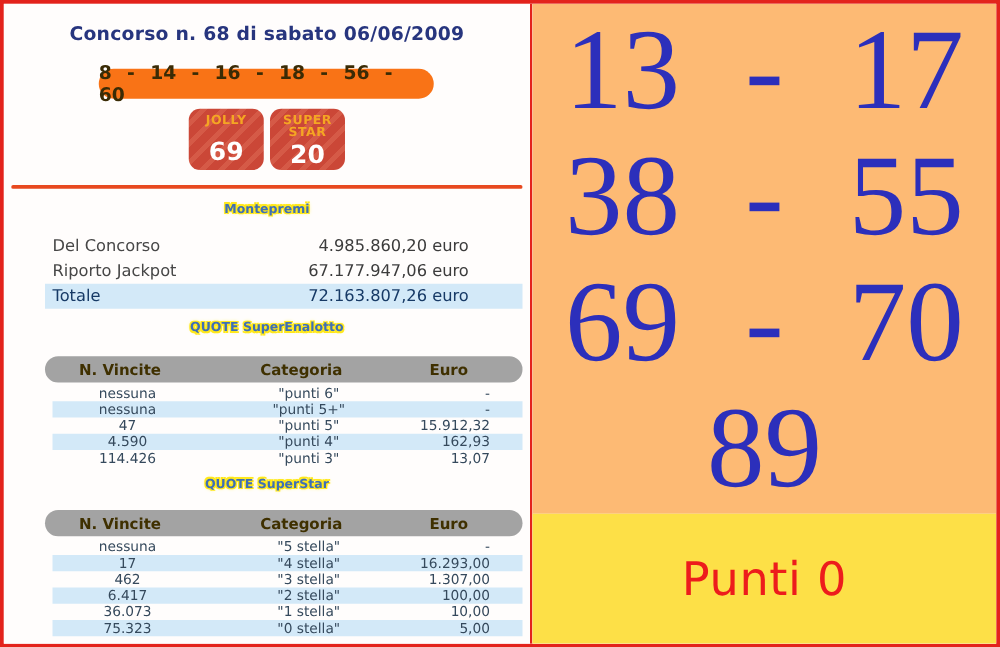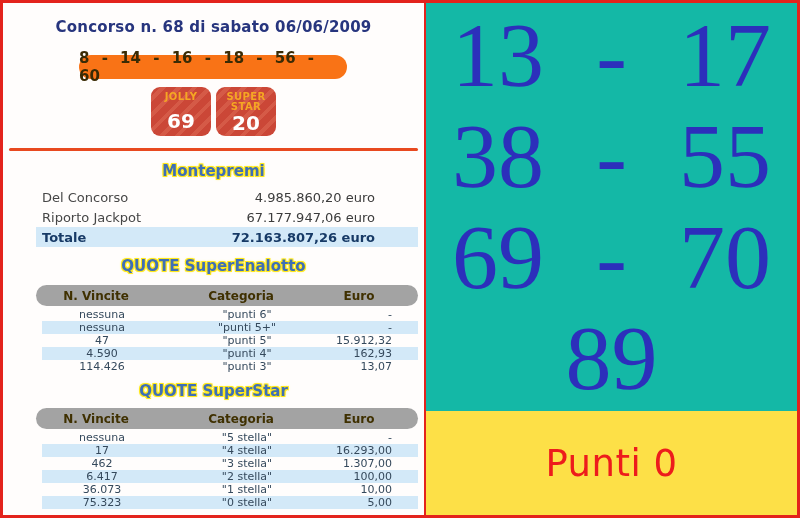--- a/index.html
+++ b/index.html
@@ -17,46 +17,46 @@
   .boxes { position:absolute; top:84px; left:0; right:0; display:flex; justify-content:center; gap:5px; }
   .ball-box { width:60px; height:49px; border-radius:9px; position:relative; overflow:hidden;
     background:repeating-linear-gradient(135deg,#cb4737 0 7px,#d55a47 7px 11px);
     display:flex; flex-direction:column; align-items:center; justify-content:flex-start; }
   .ball-label { font-size:10px; font-weight:bold; color:#f5a623; line-height:10px; text-align:center;
     margin-top:5px; width:46px; letter-spacing:0.4px; }
   .ball-value { font-size:20px; font-weight:bold; color:#ffffff; line-height:22px; margin-top:auto; margin-bottom:4px; }
   .sep-line { position:absolute; top:145px; left:6px; right:6px; height:3px; background:#e8491f; border-radius:2px; }
 
   .section-title { position:absolute; left:0; right:0; text-align:center;
-    font-size:15px; font-weight:bold; color:#3f6fb5;
+    font-size:10px; font-weight:bold; color:#3f6fb5;
     text-shadow:-1px -1px 0 #ffe81a, 1px -1px 0 #ffe81a, -1px 1px 0 #ffe81a, 1px 1px 0 #ffe81a, 0 0 3px #ffe81a; }
   .t-mp { top:159px; } .t-q1 { top:254px; } .t-q2 { top:379px; }
 
   .mp-rows { position:absolute; top:184px; left:33px; right:6px; }
   .mp-row { height:20px; display:flex; align-items:center; font-size:13px; color:#474747; }
   .mp-row .lbl { padding-left:6px; }
   .mp-row .val { margin-left:auto; padding-right:43px; color:#3c3c3c; }
-  .mp-row.highlight { background:#d3e9f8; font-weight:bold; color:#173a66; }
+  .mp-row.highlight { background:#d3e9f8; font-weight:normal; color:#173a66; }
   .mp-row.highlight .val { color:#173a66; }
 
   .tbl-header { position:absolute; left:33px; right:6px; height:21px; background:#a3a3a3; border-radius:11px;
     display:flex; align-items:center; font-size:12px; font-weight:bold; color:#3f3000; }
   .h-q1 { top:282px; } .h-q2 { top:405px; }
   .tbl-rows { position:absolute; left:39px; right:6px; }
   .r-q1 { top:305px; } .r-q2 { top:428px; }
   .trow { height:13px; display:flex; align-items:center; font-size:11px; color:#35495c; }
   .trow.alt { background:#d3e9f8; }
   .c1 { width:120px; text-align:center; }
   .c2 { width:170px; text-align:center; }
   .c3 { flex:1; text-align:right; padding-right:26px; }
   .tbl-header .c3 { text-align:center; padding-right:26px; }
 
   
   .right { position:absolute; left:423px; top:0; width:371px; height:512px; background:#ffffff; }
-  .orange-area { position:absolute; top:0; left:0; right:0; height:408px; background:#14b8a6;
+  .orange-area { position:absolute; top:0; left:0; right:0; height:408px; background:#fdba74;
     display:flex; flex-direction:column; padding-top:2px; }
   .num-line { height:101px; display:flex; align-items:center; justify-content:space-between;
     padding:0 26px; font-family:"Liberation Serif","DejaVu Serif",serif; font-size:92px; color:#2c2fbb; line-height:101px; }
   .num-line.single { justify-content:center; }
   .punti-area { position:absolute; top:408px; left:0; right:0; bottom:0;
     display:flex; align-items:center; justify-content:center; background:#fde047; }
   .punti-text { font-size:37px; color:#ed1c1c; letter-spacing:0.5px; }
 </style>
 </head>
 <body>

